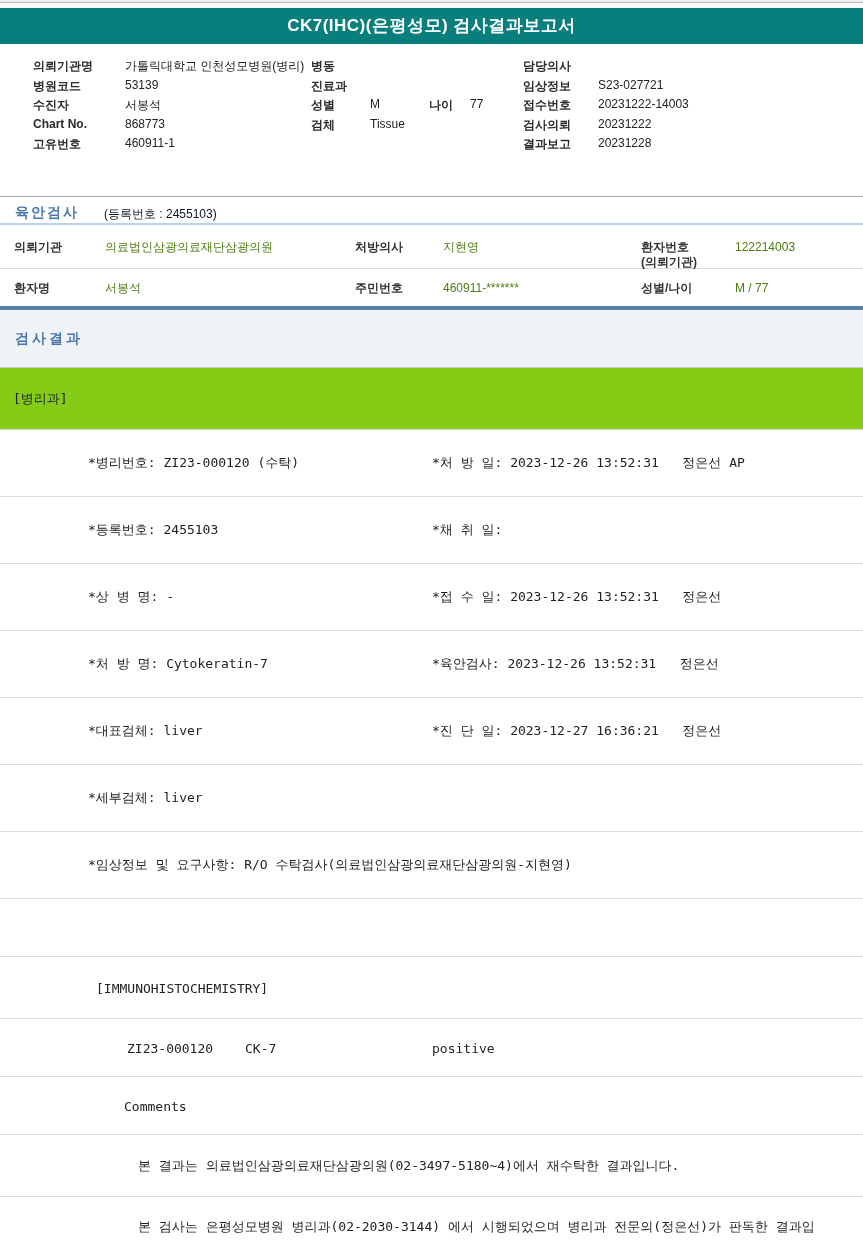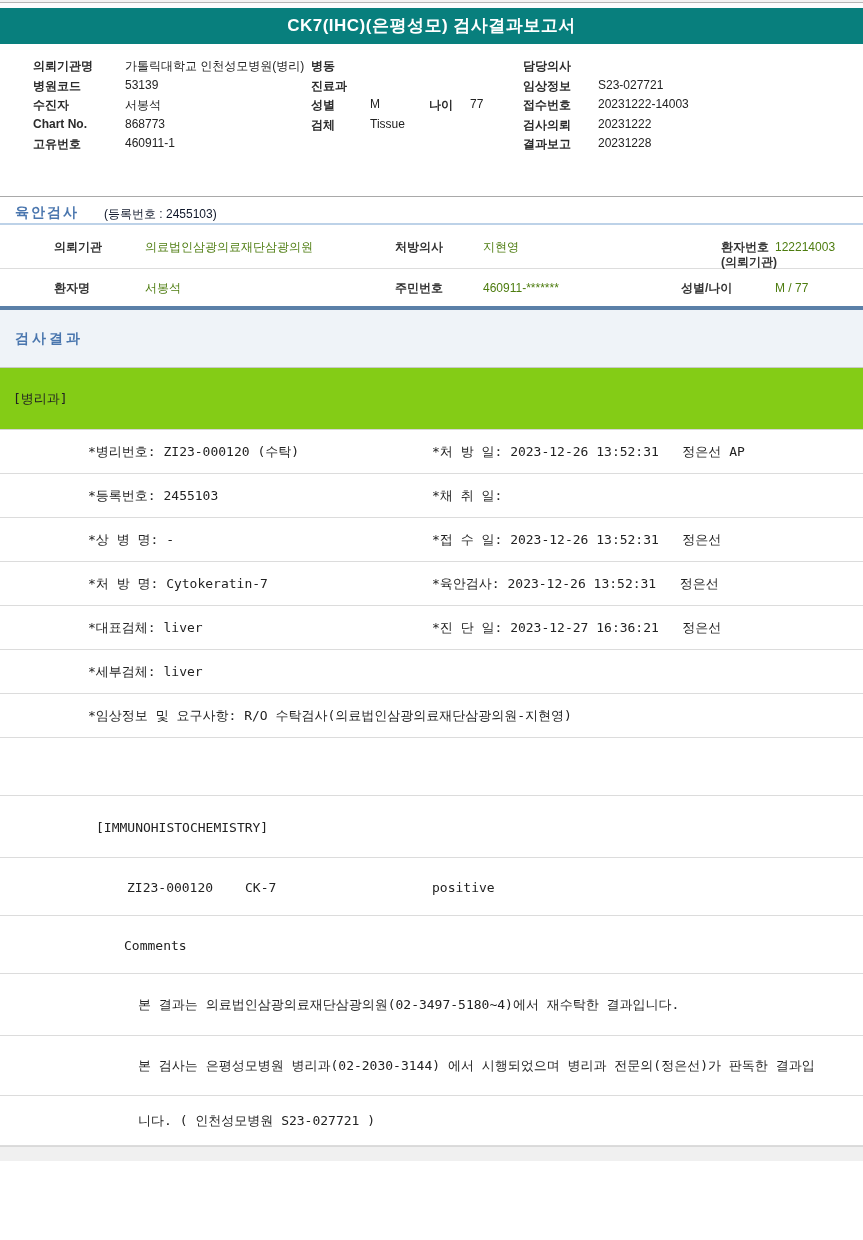--- a/index.html
+++ b/index.html
@@ -31,42 +31,42 @@
 
   
   .basic-band { height: 28px; border-bottom: 2px solid #bdd2e8; position: relative; background: #ffffff; }
   .basic-band .bi-title { position: absolute; left: 15px; top: 7px; color: #4a76ae; font-size: 14px; font-weight: bold; letter-spacing: 2px; }
   .basic-band .bi-sub { position: absolute; left: 104px; top: 9px; color: #0f172a; font-size: 12px; }
 
   .btable { position: relative; }
   .brow { position: relative; border-bottom: 1px solid #dddddd; font-size: 12px; }
   .brow1 { height: 44px; }
   .brow2 { height: 37px; border-bottom: none; }
-  .brow span { position: absolute; white-space: nowrap; margin-left: 40px; }
+  .brow span { position: absolute; white-space: nowrap; }
   .bl { font-weight: bold; color: #333333; }
   .bv { color: #4d7c0f; }
   .bc1l { left: 14px;  top: 50%; transform: translateY(-50%); }
   .bc1v { left: 105px; top: 50%; transform: translateY(-50%); }
   .bc2l { left: 355px; top: 50%; transform: translateY(-50%); }
   .bc2v { left: 443px; top: 50%; transform: translateY(-50%); }
   .bc3l { left: 641px; top: 50%; transform: translateY(-50%); }
   .bc3v { left: 735px; top: 50%; transform: translateY(-50%); }
   .bc3l.two-line { line-height: 15px; }
 
   .steel-line { height: 4px; background: #5b80a8; }
 
   
   .results-band { height: 58px; background: #eff3f8; border-bottom: 1px solid #c9c9c9; position: relative; }
   .results-band .r-title { position: absolute; left: 15px; top: 50%; transform: translateY(-50%); color: #4a76ae; font-size: 14px; font-weight: bold; letter-spacing: 3px; }
 
   .dept-band { height: 62px; background: #84cc16; border-bottom: 1px solid #d5d5d5; position: relative; }
   .mono { font-family: "DejaVu Sans Mono", monospace; font-size: 13px; color: #222222; white-space: pre; }
   .dept-band .dept-label { position: absolute; left: 13px; top: 50%; transform: translateY(-50%); }
 
-  .rrow { position: relative; height: 44px; border-bottom: 1px solid #dcdcdc; background: #ffffff; }
+  .rrow { position: relative; height: 67px; border-bottom: 1px solid #dcdcdc; background: #ffffff; }
   .rrow .lcol { position: absolute; left: 88px;  top: 50%; transform: translateY(-50%); }
   .rrow .rcol { position: absolute; left: 432px; top: 50%; transform: translateY(-50%); }
   .rrow .ihc-hdr { position: absolute; left: 96px; top: 50%; transform: translateY(-50%); }
   .rrow .spec { position: absolute; left: 127px; top: 50%; transform: translateY(-50%); }
   .rrow .test { position: absolute; left: 245px; top: 50%; transform: translateY(-50%); }
   .rrow .resv { position: absolute; left: 432px; top: 50%; transform: translateY(-50%); }
   .rrow .cmt  { position: absolute; left: 124px; top: 50%; transform: translateY(-50%); }
   .rrow .body { position: absolute; left: 138px; top: 50%; transform: translateY(-50%); }
   .h58 { height: 58px; }
   .h62 { height: 62px; }

